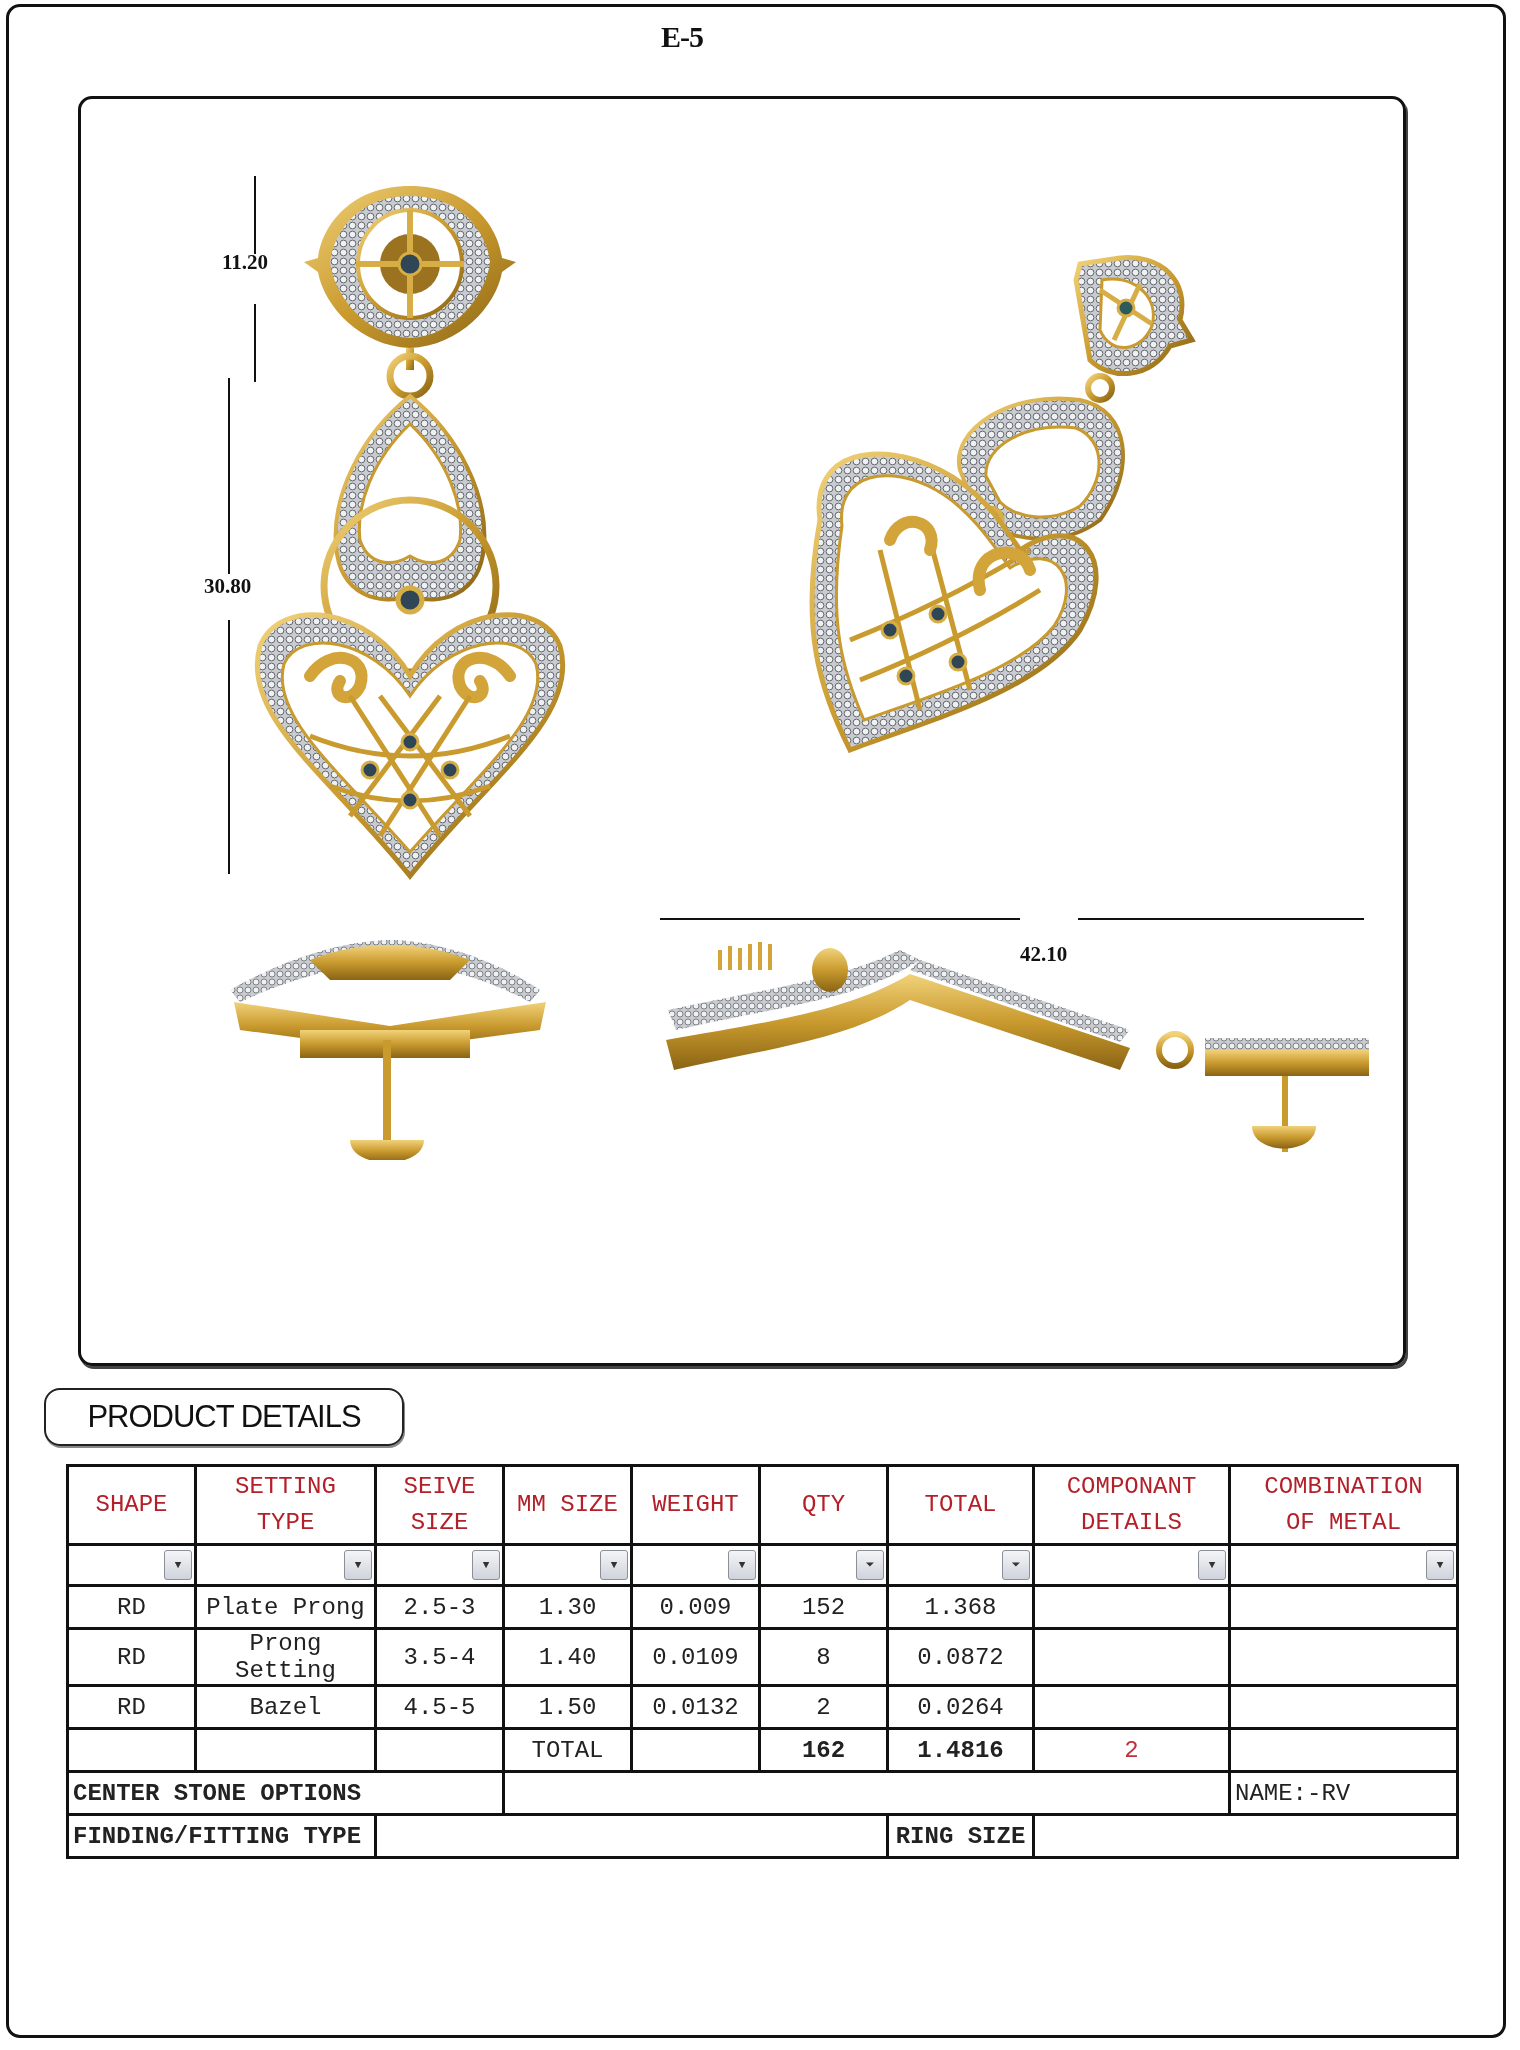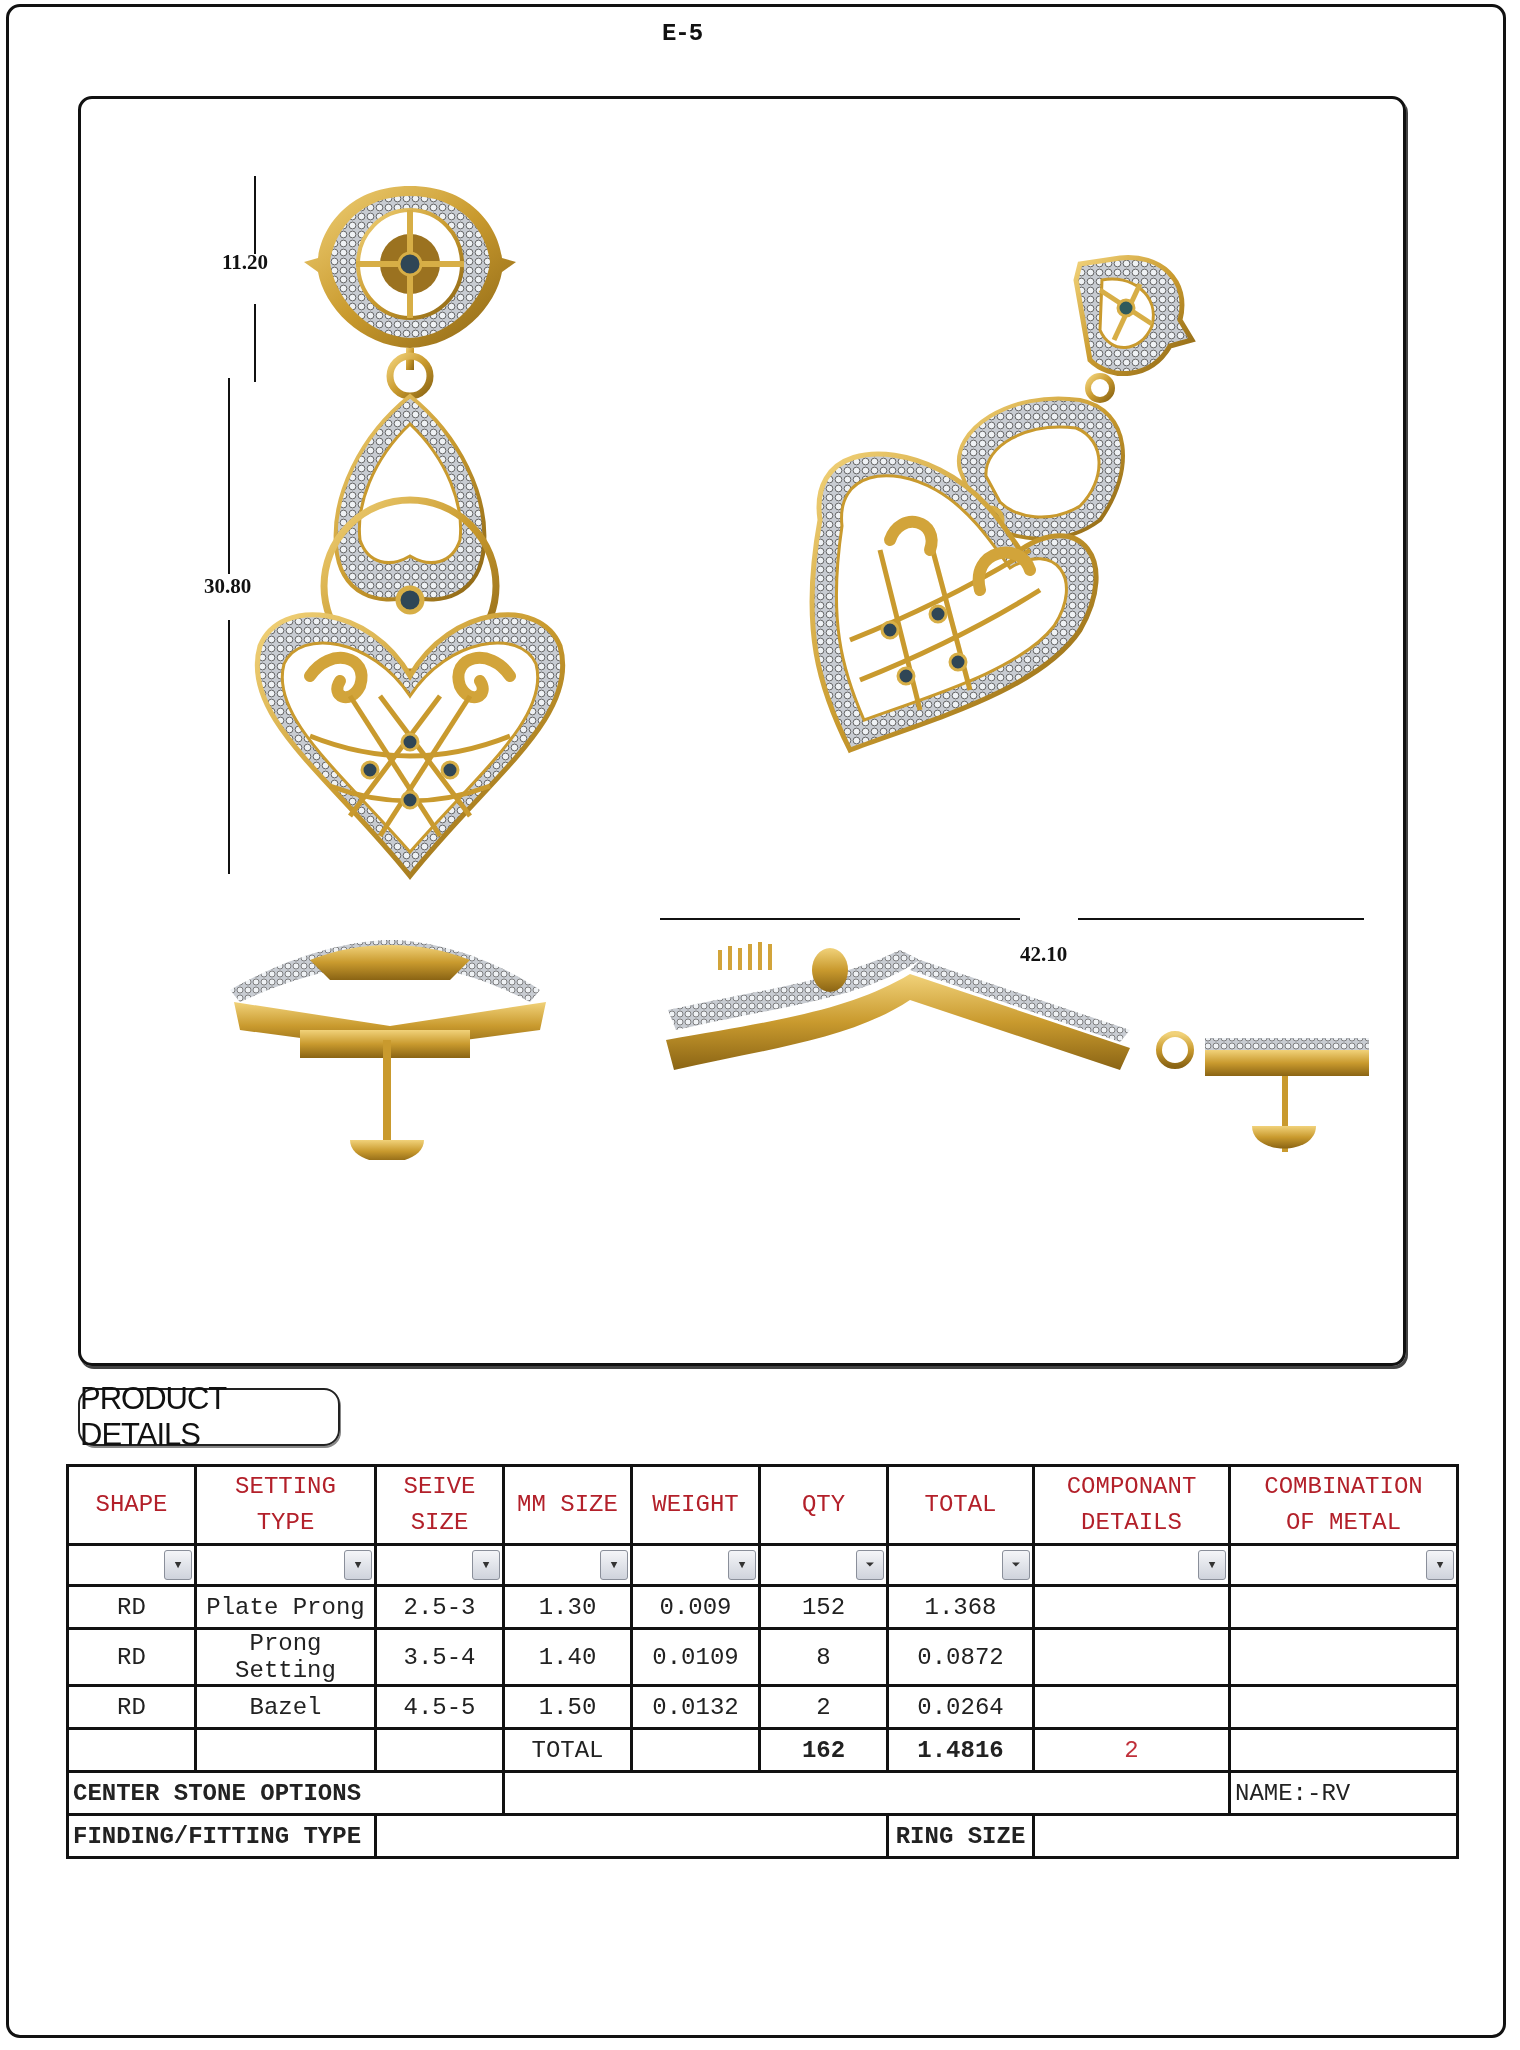--- a/index.html
+++ b/index.html
@@ -1,23 +1,23 @@
 <!DOCTYPE html>
 <html><head>
 <meta charset="utf-8">
 <style>
   html,body{margin:0;padding:0;background:#fff;}
   body{width:1520px;height:2050px;position:relative;overflow:hidden;font-family:"Liberation Sans",sans-serif;color:#111;}
   .outer-frame{position:absolute;left:6px;top:4px;width:1500px;height:2034px;border:3px solid #111;border-radius:14px;box-sizing:border-box;}
-  .page-title{position:absolute;left:0;top:20px;width:1364px;text-align:center;font-weight:bold;font-size:24px;letter-spacing:-1px;font-family:Liberation Mono, monospace;}
+  .page-title{position:absolute;left:0;top:20px;width:1364px;text-align:center;font-weight:bold;font-size:30px;letter-spacing:-1px;font-family:Liberation Serif, serif;}
   .image-frame{position:absolute;left:78px;top:96px;width:1328px;height:1270px;border:3px solid #111;border-radius:14px;box-sizing:border-box;box-shadow:2px 3px 0 #444;}
   .dim-line{position:absolute;background:#111;}
   .dim-label{position:absolute;font-family:"Liberation Serif",serif;font-weight:bold;font-size:21px;}
   .jewel{position:absolute;}
-  .pd-tab{position:absolute;left:78px;top:1388px;width:262px;height:58px;border:2px solid #222;border-radius:16px;box-sizing:border-box;display:flex;align-items:center;justify-content:center;font-size:31px;letter-spacing:-1px;box-shadow:1px 2px 0 #888;}
+  .pd-tab{position:absolute;left:44px;top:1388px;width:360px;height:58px;border:2px solid #222;border-radius:16px;box-sizing:border-box;display:flex;align-items:center;justify-content:center;font-size:31px;letter-spacing:-1px;box-shadow:1px 2px 0 #888;}
   table.pd{position:absolute;left:66px;top:1464px;border-collapse:collapse;font-family:Liberation Mono, monospace;}
   table.pd td{border:3px solid #111;text-align:center;font-size:24px;padding:0;height:40px;color:#222;}
   table.pd td.hdr{color:#b3202a;font-size:24px;height:76px;line-height:36px;}
   table.pd tr.filter td{height:38px;position:relative;}
   table.pd tr.blank td{border-top:3px solid #111;border-left:1px dotted #ccc;border-right:1px dotted #ccc;border-bottom:3px solid #111;}
   .dd{position:absolute;right:2px;top:4px;width:26px;height:28px;border:1px solid #8a8f9a;border-radius:3px;background:linear-gradient(#f4f5f8,#cfd3dc);display:flex;align-items:center;justify-content:center;font-size:11px;color:#333;}
   .bold{font-weight:bold;}
   .red{color:#c0303a !important;}
   .left{text-align:left !important;padding-left:4px !important;}
 </style>

